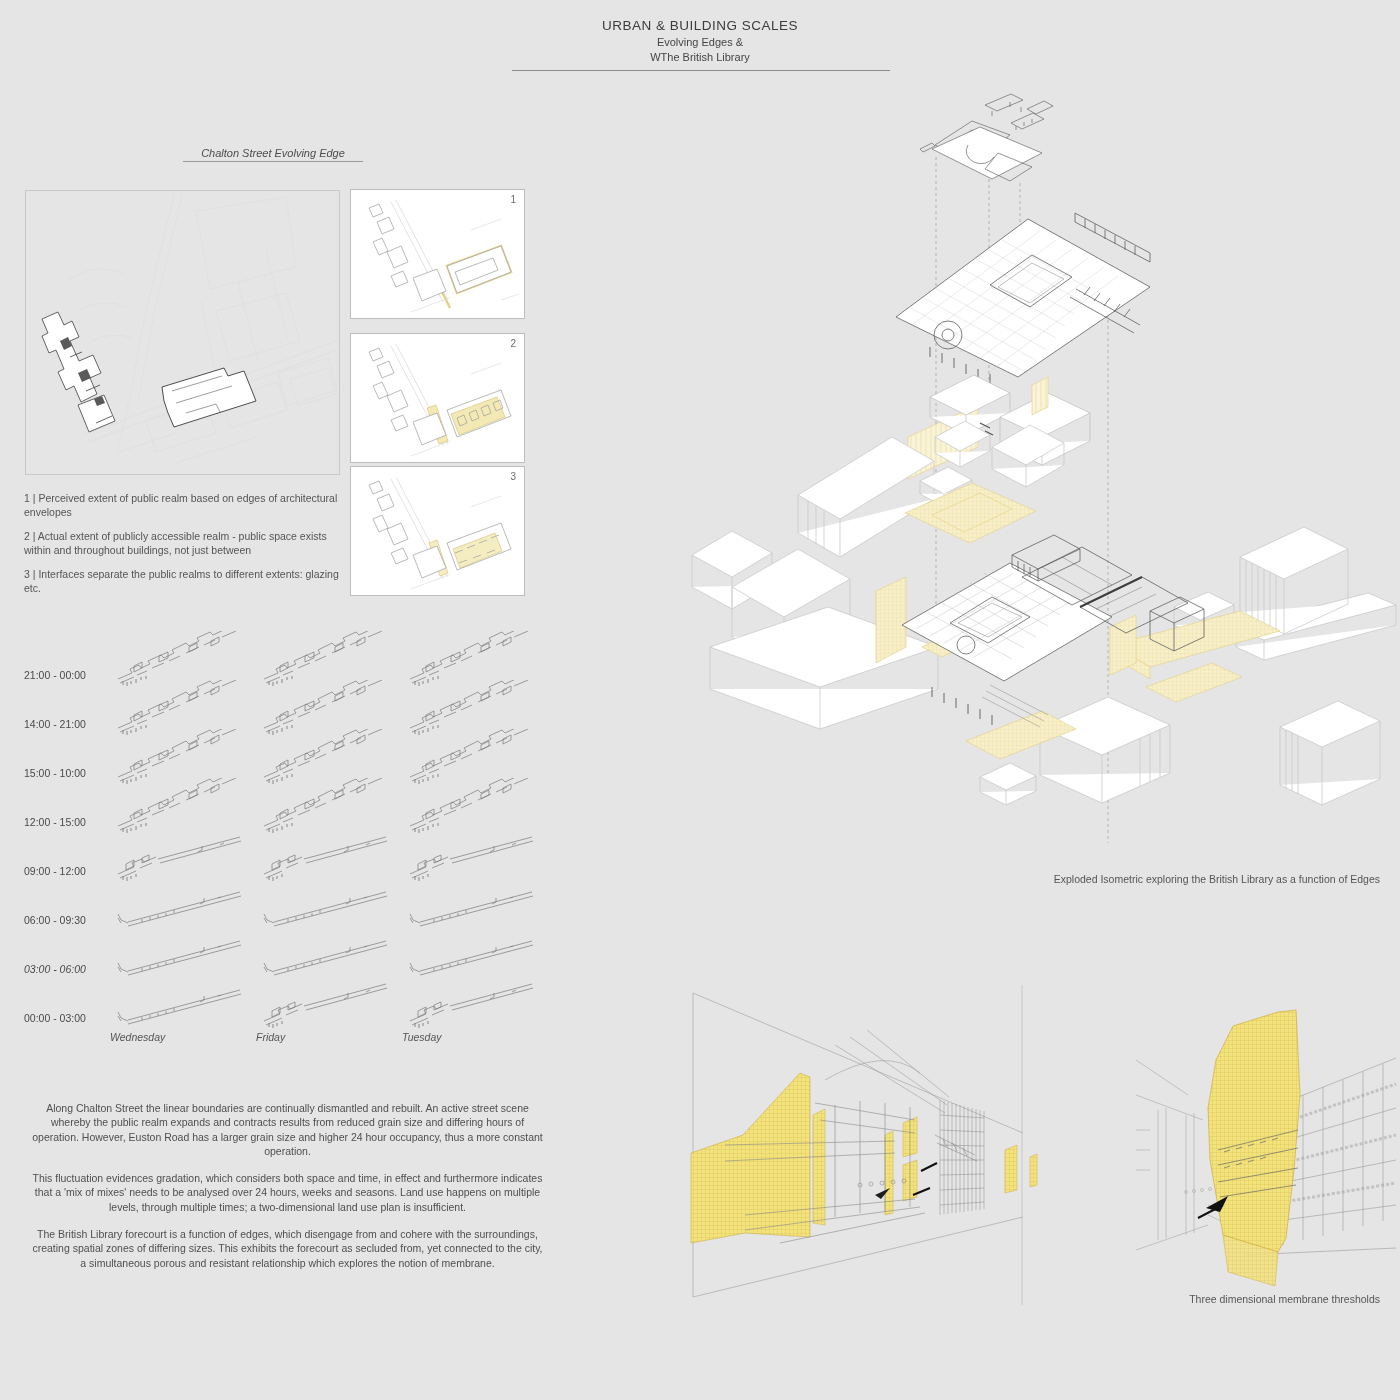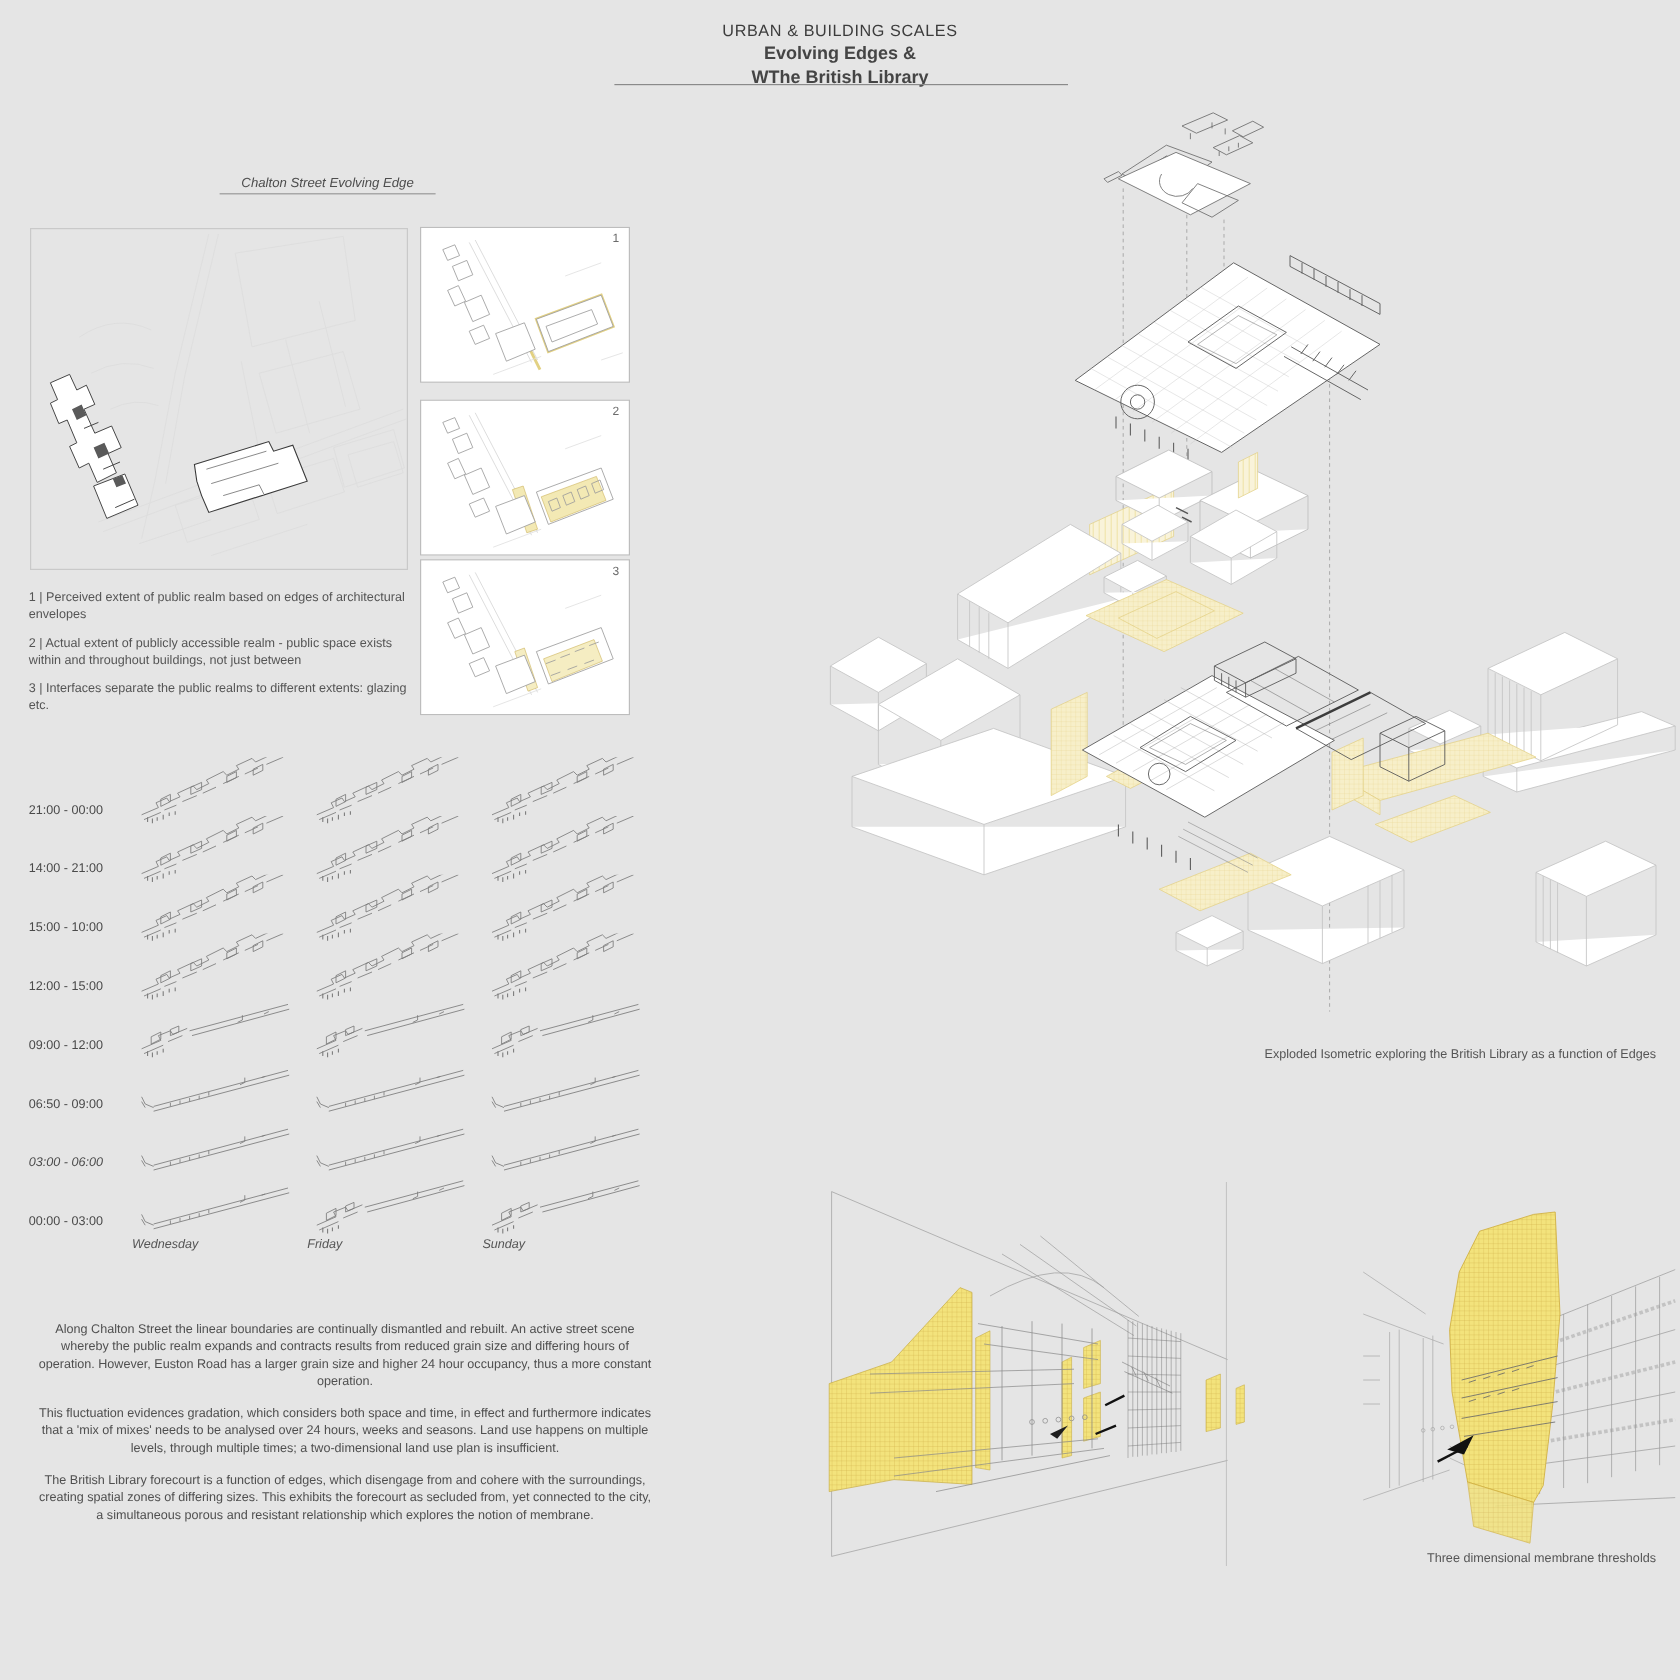--- a/index.html
+++ b/index.html
@@ -2,21 +2,21 @@
 <html><head>
 <meta charset="utf-8">
 <style>
   html,body{margin:0;padding:0;background:#ffffff;}
   .poster{position:relative;width:1400px;height:1400px;background:#e5e5e5;overflow:hidden;
           font-family:"Liberation Sans",sans-serif;color:#4a4a4a;}
   .abs{position:absolute;}
   
   .title-block{left:0;top:18px;width:1400px;text-align:center;}
   .title-main{font-size:13.5px;letter-spacing:.5px;color:#3c3c3c;}
-  .title-sub{font-size:15px;color:#454545;margin-top:3px;font-weight:bold;}
+  .title-sub{font-size:11px;color:#454545;margin-top:3px;}
   .title-rule{left:512px;top:70px;width:378px;height:0;border-top:1px solid #8a8a8a;}
   
   .section-label{left:113px;top:147px;width:320px;text-align:center;font-style:italic;
                  font-size:11px;color:#4d4d4d;}
   .section-rule{left:183px;top:161px;width:180px;border-top:1px solid #9a9a9a;}
   .map-frame{left:25px;top:190px;width:313px;height:283px;border:1px solid #c9c9c9;}
   .panel{width:173px;height:128px;border:1px solid #bdbdbd;background:#fff;}
   .panel-num{position:absolute;right:8px;top:4px;font-size:10px;color:#6b6b6b;}
   .notes{left:24px;top:492px;width:325px;font-size:10.5px;line-height:13.5px;color:#555;}
   .note{margin-bottom:11px;}
@@ -291,21 +291,21 @@
         <svg width="135" height="60" viewBox="0 0 135 60">
           <g fill="none" stroke="#7a7a7a" stroke-width="0.7">
             <path d="M6,47 l16,-7 -2,-4 10,-4 2,3 12,-5"></path>
             <path d="M8,51 l16,-7 m4,-3 l12,-5"></path>
             <path d="M14,43 l8,-4 0,-6 -8,4 z M30,36 l7,-3 0,-5 -7,3 z"></path>
             <path d="M46,32 L128,10 M48,36 L129,14 M86,25 l4,-2 0,-4 M108,18 l4,-2"></path>
             <path stroke-width="0.9" d="M11,49 v4 M15,50 v4 M19,49 v3 M24,47 v3"></path>
           </g>
         </svg>
       </div>
-      <div class="abs time-label" style="left: 24px; top: 914px;">06:50 - 09:00</div>
+      <div class="abs time-label" style="left: 24px; top: 914px;">06:00 - 09:30</div>
       <div class="abs" style="left: 112px; top: 876px;">
         <svg width="135" height="60" viewBox="0 0 135 60">
           <g fill="none" stroke="#7a7a7a" stroke-width="0.7">
             <path d="M6,38 l3,6 7,3 M6,42 l3,5"></path>
             <path d="M16,46 L128,16 M16,50 L129,20"></path>
             <path d="M30,43 v3 M38,41 v3 M46,39 v3 M54,37 v3 M62,34 v3 M88,28 l4,-2 0,-4 M106,22 l3,-1"></path>
           </g>
         </svg>
       </div>
       <div class="abs" style="left: 258px; top: 876px;">
@@ -381,21 +381,21 @@
             <path d="M6,47 l16,-7 -2,-4 10,-4 2,3 12,-5"></path>
             <path d="M8,51 l16,-7 m4,-3 l12,-5"></path>
             <path d="M14,43 l8,-4 0,-6 -8,4 z M30,36 l7,-3 0,-5 -7,3 z"></path>
             <path d="M46,32 L128,10 M48,36 L129,14 M86,25 l4,-2 0,-4 M108,18 l4,-2"></path>
             <path stroke-width="0.9" d="M11,49 v4 M15,50 v4 M19,49 v3 M24,47 v3"></path>
           </g>
         </svg>
       </div>
       <div class="abs day-label" style="left: 110px; top: 1031px; width: 140px;">Wednesday</div>
       <div class="abs day-label" style="left: 256px; top: 1031px; width: 140px;">Friday</div>
-      <div class="abs day-label" style="left: 402px; top: 1031px; width: 140px;">Sunday</div>
+      <div class="abs day-label" style="left: 402px; top: 1031px; width: 140px;">Tuesday</div>
     </div>
 
   <div class="abs paragraphs" id="paragraphs">
       <div class="para">Along Chalton Street the linear boundaries are continually dismantled and rebuilt. An active street scene whereby the public realm expands and contracts results from reduced grain size and differing hours of operation. However, Euston Road has a larger grain size and higher 24 hour occupancy, thus a more constant operation.</div>
       <div class="para">This fluctuation evidences gradation, which considers both space and time, in effect and furthermore indicates that a 'mix of mixes' needs to be analysed over 24 hours, weeks and seasons. Land use happens on multiple levels, through multiple times; a two-dimensional land use plan is insufficient.</div>
       <div class="para">The British Library forecourt is a function of edges, which disengage from and cohere with the surroundings, creating spatial zones of differing sizes. This exhibits the forecourt as secluded from, yet connected to the city, a simultaneous porous and resistant relationship which explores the notion of membrane.</div>
     </div>
 
   <div class="abs" style="left:680px;top:85px;">
     <svg width="720" height="780" viewBox="0 0 720 780">

